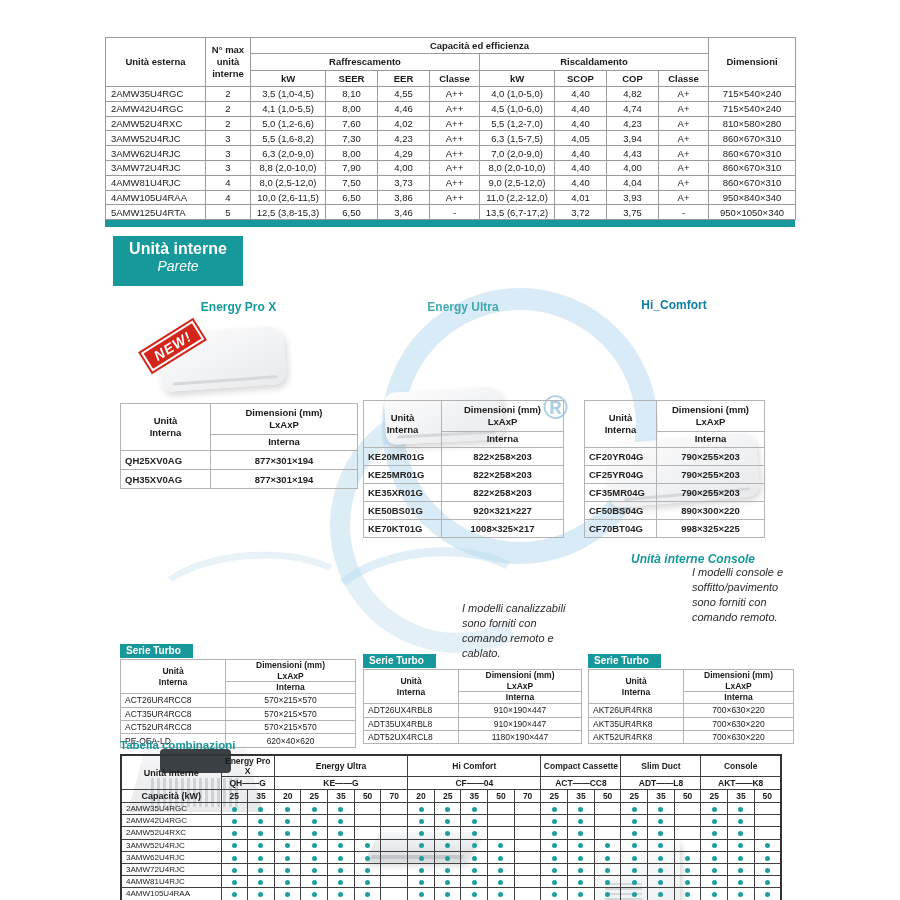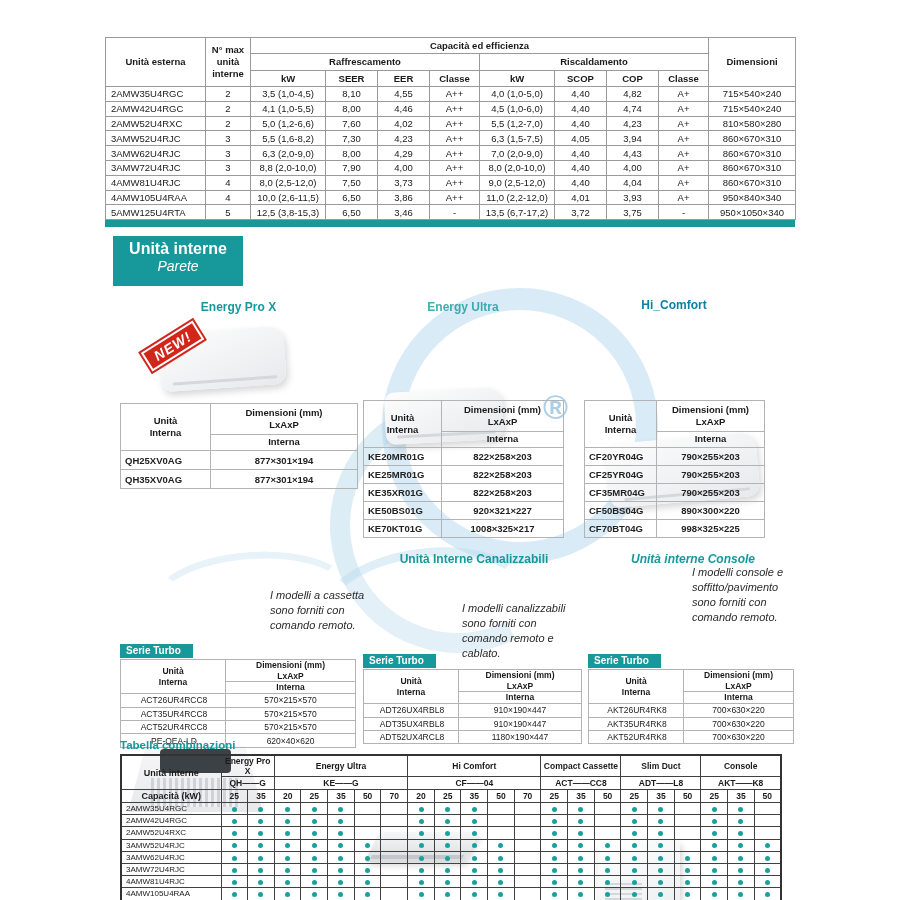--- a/index.html
+++ b/index.html
@@ -79,21 +79,21 @@
   
   .desc{font-size:11px;font-style:italic;color:#2b2b2b;line-height:1.35;}
   .serie-label{display:inline-block;background:var(--teal);color:#fff;font-weight:bold;font-size:10px;
                padding:1px 12px 2px 6px;}
   .serie-table{table-layout:fixed;font-size:8.5px;}
   .serie-table th,.serie-table td{border:1px solid #b3b3b3;text-align:center;padding:0 2px;}
   .serie-table th{font-weight:bold;line-height:1.25;}
   .serie-table .dimh{height:21px;}
   .serie-table .sub{height:11px;}
   .serie-table tbody td{height:12.4px;}
-  .serie-table tbody td:first-child{text-align:center;padding-left:4px;}
+  .serie-table tbody td:first-child{text-align:left;padding-left:4px;}
 
   
   .comb-title{font-size:11.5px;font-weight:bold;color:var(--teal);}
   .comb{table-layout:fixed;width:660px;font-size:8.5px;border:2px solid #333;}
   .comb th,.comb td{border:1px solid #404040;text-align:center;padding:0;overflow:hidden;}
   .comb th{font-weight:bold;height:12px;}
   .comb thead tr:first-child th{height:13px;}
   .comb tbody td{height:11.2px;}
   .comb .model-h{font-size:9px;}
   .comb td.model{text-align:left;padding-left:4px;font-size:8px;}
@@ -394,31 +394,29 @@
             <td>890×300×220</td>
           </tr>
           <tr>
             <td>CF70BT04G</td>
             <td>998×325×225</td>
           </tr>
         </tbody>
     </table>
   </div>
 
-  <div class="abs sec-title" style="left:358px;top:552px;width:232px;">Unità Interne Canalizzabili</div>
   <div class="abs sec-title" style="left:598px;top:552px;width:190px;font-style:italic;">Unità interne Console</div>
 
   <div class="abs cassette-art" style="left:128px;top:572px;">
     <div class="c-grille"></div>
     <div class="c-vents"></div>
   </div>
   <div class="abs duct-art" style="left:372px;top:592px;"></div>
   <div class="abs console-art" style="left:598px;top:570px;"></div>
 
-  <div class="abs desc" style="left:270px;top:588px;width:98px;">I modelli a cassetta sono forniti con comando remoto.</div>
   <div class="abs desc" style="left:462px;top:601px;width:122px;">I modelli canalizzabili sono forniti con comando remoto e cablato.</div>
   <div class="abs desc" style="left:692px;top:565px;width:102px;">I modelli console e soffitto/pavimento sono forniti con comando remoto.</div>
 
   <div class="abs serie-label" style="left:120px;top:644px;">Serie Turbo</div>
   <div class="abs serie-label" style="left:363px;top:654px;">Serie Turbo</div>
   <div class="abs serie-label" style="left:588px;top:654px;">Serie Turbo</div>
 
   <div class="abs" style="left:120px;top:659px;">
     <table class="serie-table">
       <colgroup>

